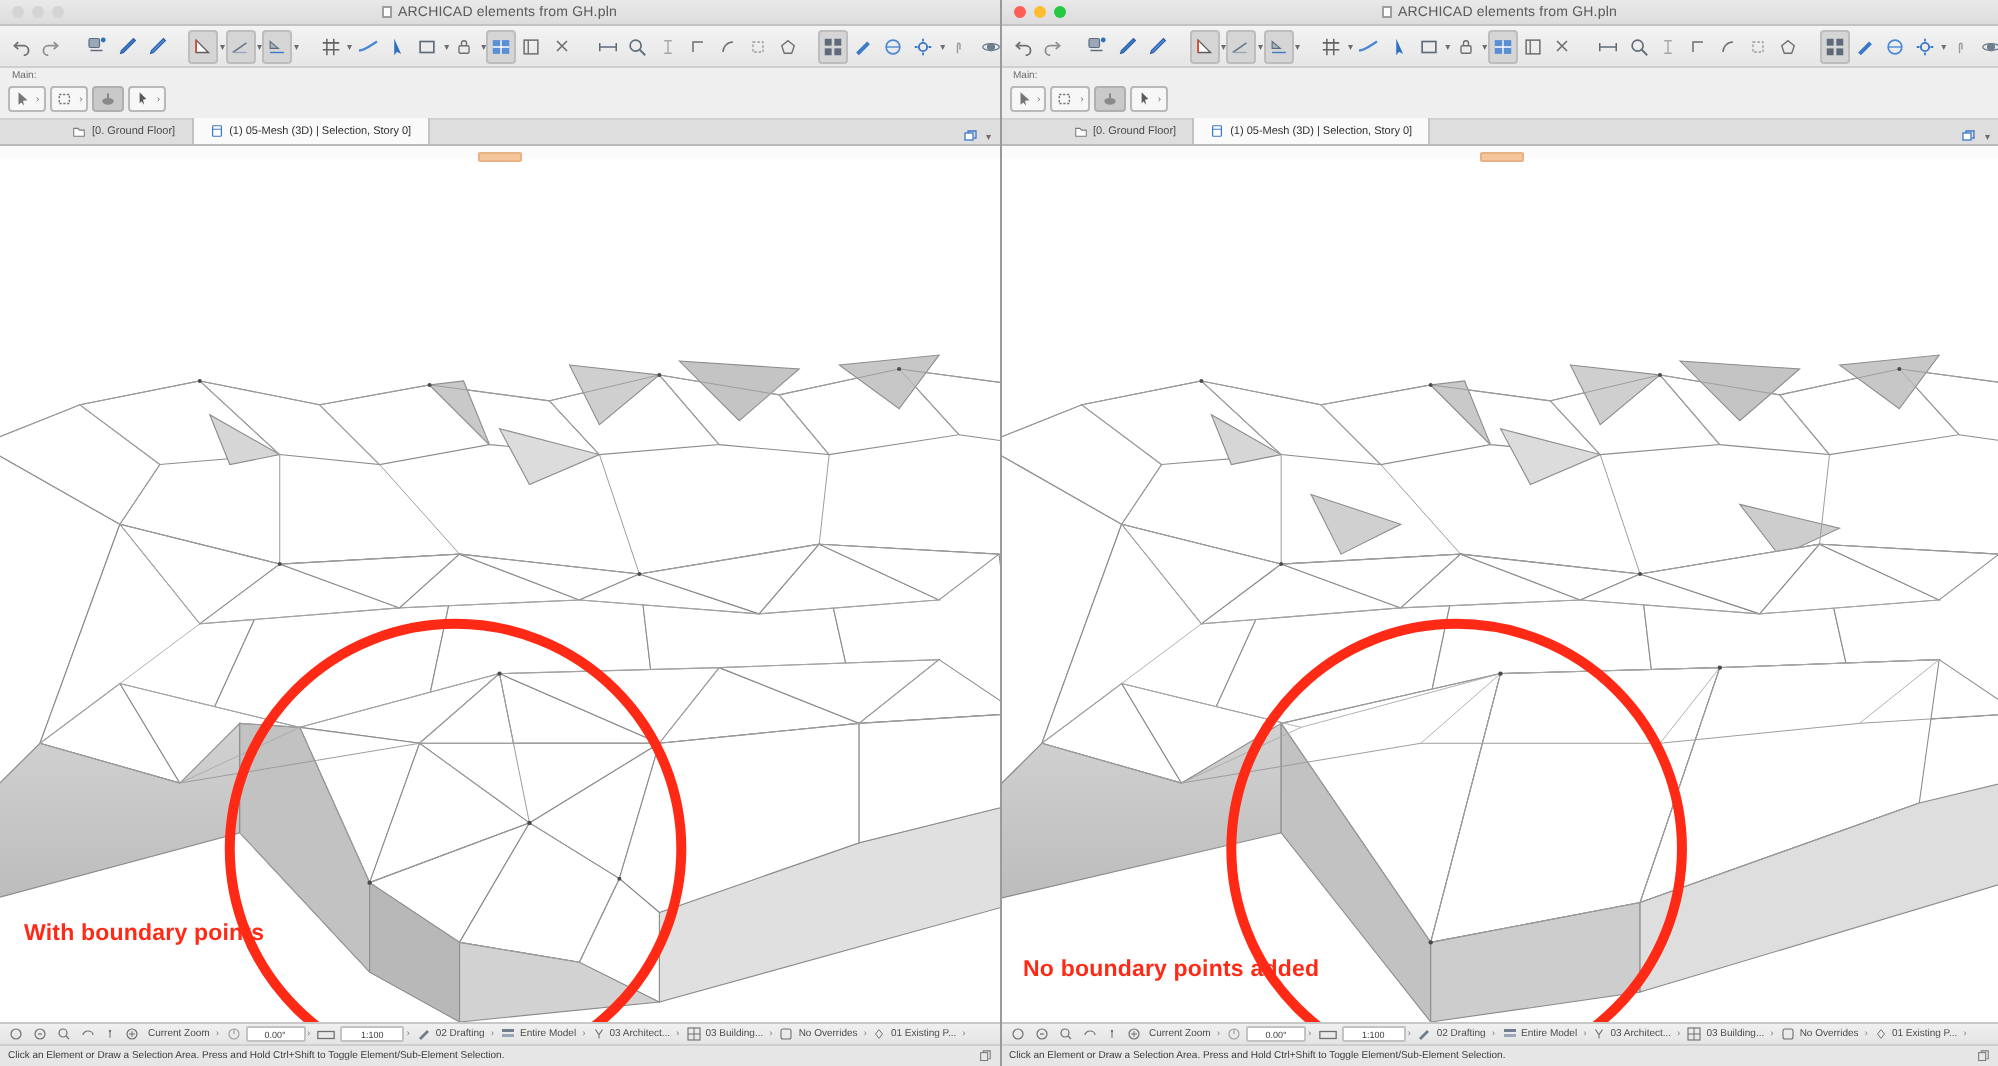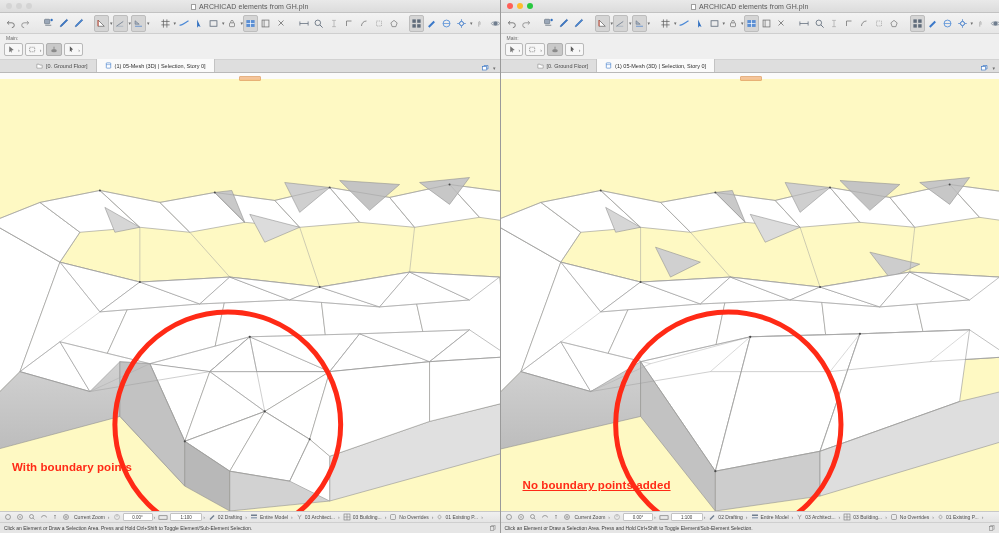--- a/index.html
+++ b/index.html
@@ -111,38 +111,38 @@
   .tab.selected { background: #fafafa; color: #2e2e2e; }
   .tab-right {
     margin-left: auto; display: flex; align-items: center;
     gap: 2px; padding-right: 4px;
   }
 
   
   .viewport {
     flex: 1 1 auto;
     position: relative;
-    background: #fef9c3;
+    background: #ffffff;
     overflow: hidden;
     text-align: center;
   }
   .vp-topfade {
     position: absolute; left: 0; right: 0; top: 0; height: 6px;
     background: #fbfbfb;
   }
   .mesh-svg { position: absolute; inset: 0; width: 100%; height: 100%; }
   .circle-svg { position: absolute; inset: 0; width: 100%; height: 100%;
                 pointer-events: none; }
   .callout {
     position: absolute;
     font-size: 11.5px; font-weight: bold; color: #ff2a16;
     letter-spacing: .1px; white-space: nowrap;
   }
   .callout.left { left: 12px; bottom: 38px; }
-  .callout.right { left: 22px; bottom: 20px; text-decoration: underline; }
+  .callout.right { left: 11px; bottom: 20px; }
 
   
   .statusbar {
     height: 11px;
     background: linear-gradient(#f0f0f0,#e4e4e4);
     border-top: 1px solid #c8c8c8;
     display: flex; align-items: center;
     padding-left: 2px; gap: 0;
     font-size: 5px; color: #4c4c4c;
     white-space: nowrap;

